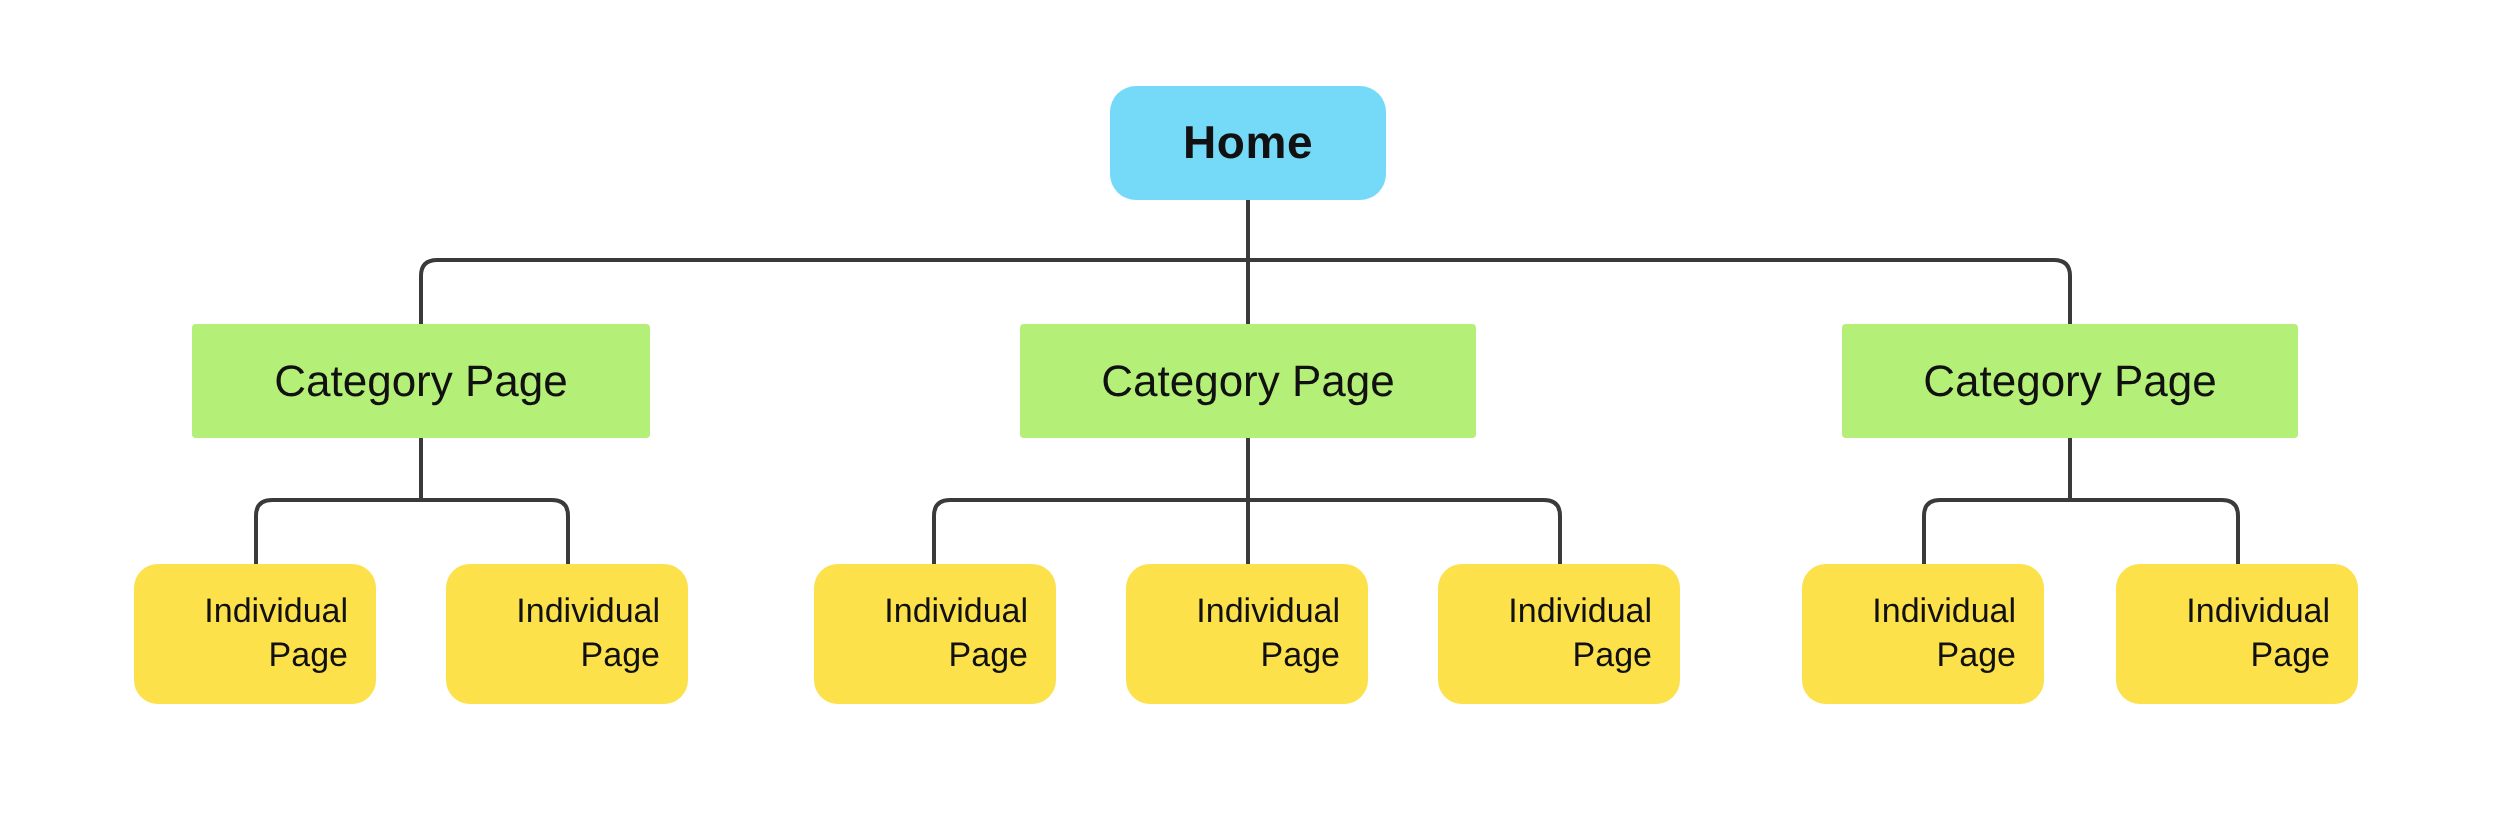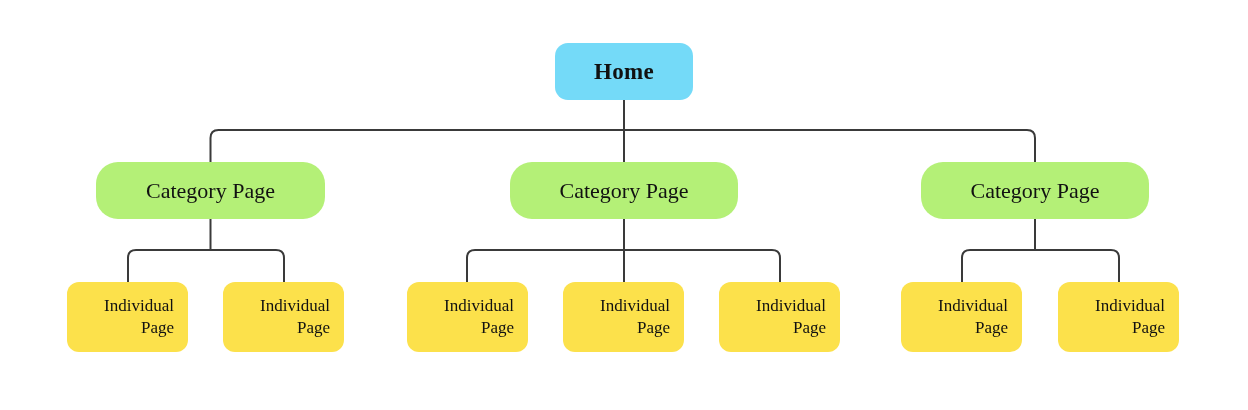--- a/index.html
+++ b/index.html
@@ -27,36 +27,35 @@
     stroke-width: 2;
   }
   .node {
     position: absolute;
     display: flex;
     align-items: center;
     justify-content: center;
     text-align: center;
     color: var(--text, #111111);
     box-sizing: border-box;
-    font-family: Liberation Serif, serif;
   }
   .node-home {
     left: 555px; top: 43px;
     width: 138px; height: 57px;
     background: var(--home, #74daf8);
     border-radius: 13px;
     font-size: 23px;
     font-weight: bold;
     letter-spacing: 0.3px;
   }
   .node-category {
     top: 162px;
     width: 228px; height: 57px;
     background: var(--category, #b4f077);
-    border-radius: 22px;
+    border-radius: 2px;
     font-size: 22px;
   }
   .node-category.c1 { left: 96px; width: 229px; }
   .node-category.c2 { left: 510px; }
   .node-category.c3 { left: 921px; }
   .node-individual {
     top: 282px;
     width: 121px; height: 70px;
     background: var(--individual, #fce14b);
     border-radius: 12px;

